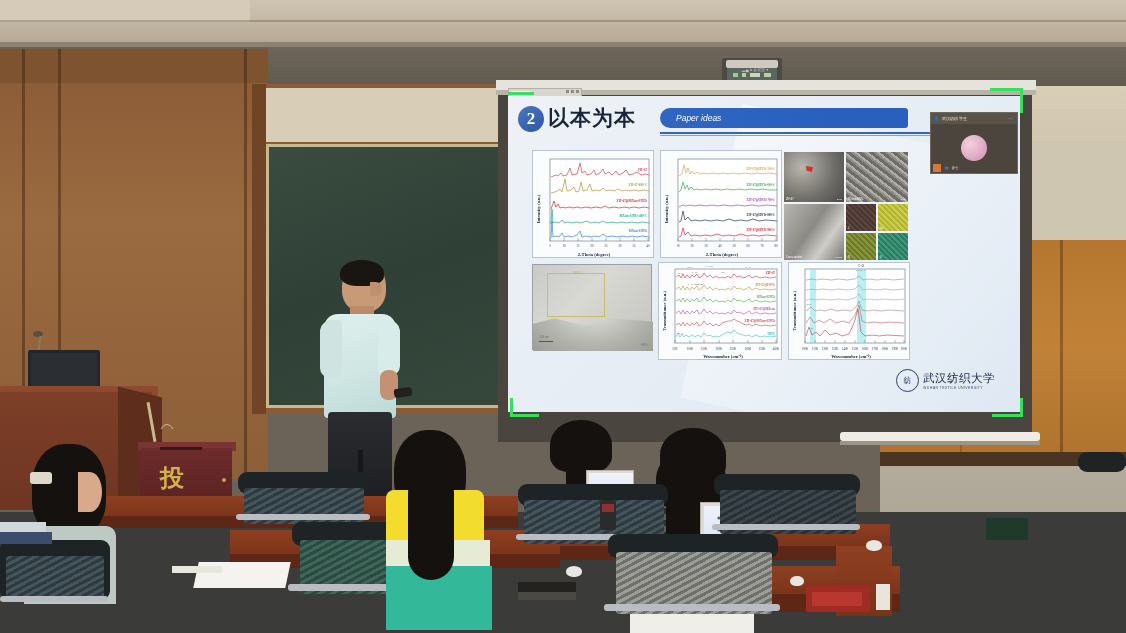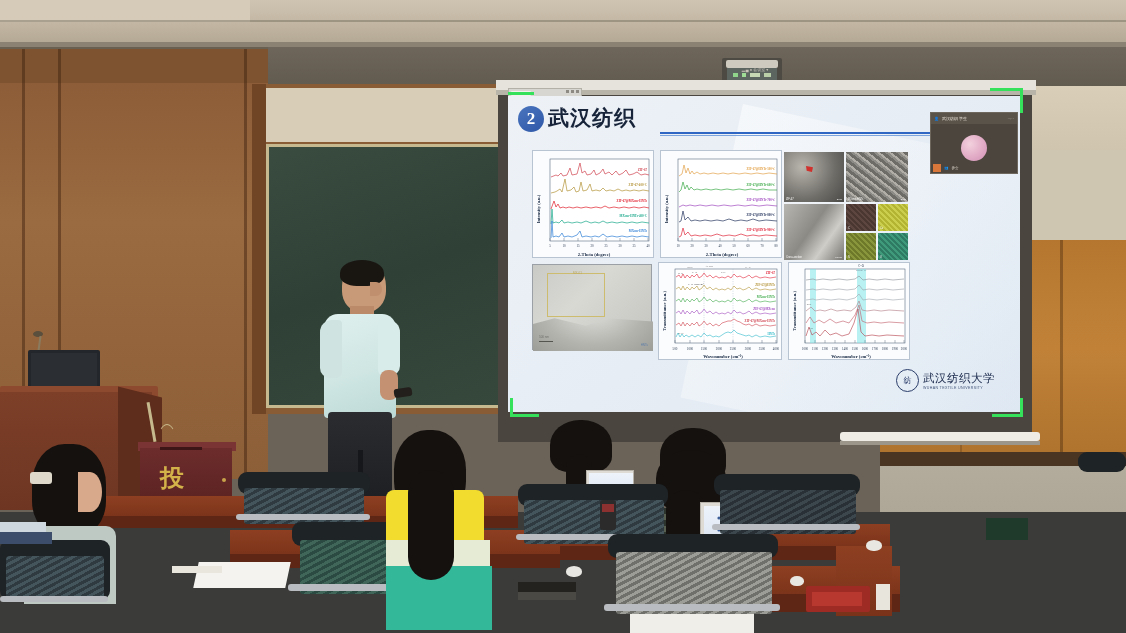--- a/index.html
+++ b/index.html
@@ -276,21 +276,22 @@
         <div class="cdot"></div>
       </div>
       <div id="chrome-urlbar"></div>
     </div>
   </div>
 
   <div class="abs" id="slide">
     <div class="abs" id="wm1"></div>
 
     <div class="abs" id="badge">2</div>
-    <div class="abs" id="slide-title">武汉纺织</div>
+    <div class="abs" id="slide-title">以本为本</div>
+    <div class="abs" id="banner">Paper ideas</div>
     <div class="abs" id="banner-rule"></div>
     <div class="abs" id="banner-rule2"></div>
 
     <div class="chart" id="chart-xrd-left" style="left:24px;top:54px;width:122px;height:108px;">
       <svg viewBox="0 0 122 108" width="122" height="108">
         <text class="axlabel" x="61" y="105" text-anchor="middle">2-Theta (degree)</text>
         <text class="axlabel" x="7" y="58" text-anchor="middle" transform="rotate(-90 7 58)">Intensity (a.u.)</text>
         <rect x="17" y="8" width="99" height="82" fill="#ffffff" stroke="#5b6b80" stroke-width="0.6"></rect>
         <g class="ticklabel" text-anchor="middle">
           <text x="17" y="96">5</text>

